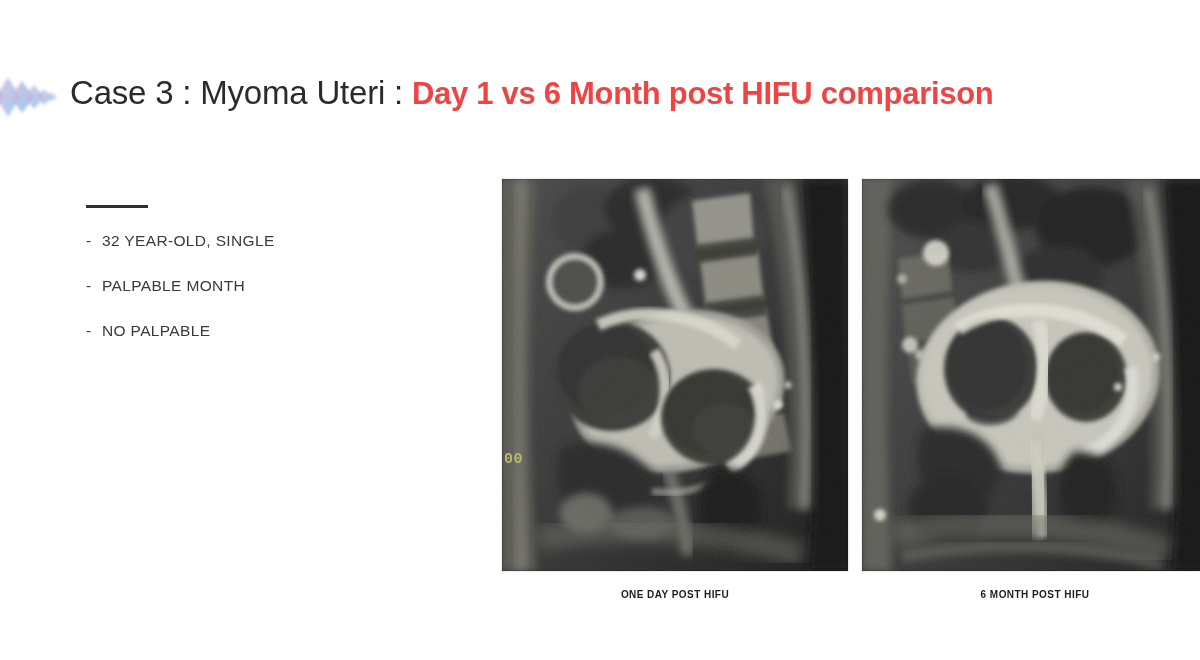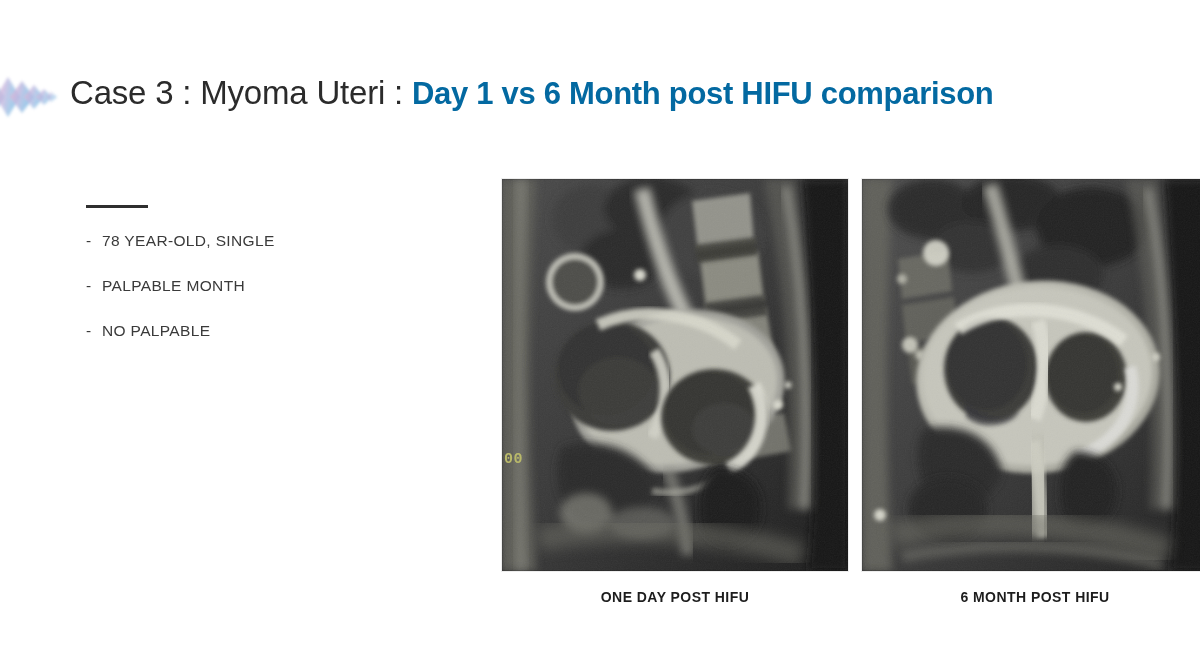--- a/index.html
+++ b/index.html
@@ -127,21 +127,21 @@
     font-family: "Liberation Mono", monospace;
     font-size: 15px;
     font-weight: 700;
     color: #b9b96a;
     letter-spacing: 0.5px;
     z-index: 5;
   }
   .fig-caption {
     margin-top: 18px;
     text-align: center;
-    font-size: 14px;
+    font-size: 10px;
     font-weight: 700;
     color: #1d1d1d;
     letter-spacing: 0.45px;
   }
 </style>
 </head>
 <body>
 
 <div class="slide">
 
@@ -164,29 +164,29 @@
         <path d="M28 25 L40 9 L52 25 L40 41 Z" fill="url(#wg1)" opacity="0.85"></path>
         <path d="M42 25 L52 13 L62 25 L52 37 Z" fill="url(#wg1)" opacity="0.8"></path>
         <path d="M54 25 L62 17 L70 25 L62 33 Z" fill="url(#wg1)" opacity="0.75"></path>
         <path d="M64 25 L69 20 L75 25 L69 30 Z" fill="url(#wg1)" opacity="0.6"></path>
       </g>
     </svg>
   </div>
 
   <div class="title-row">
     <span class="title-main" style="color: rgb(43, 43, 43);">Case 3 : Myoma Uteri :</span>
-    <span class="title-accent" style="color: #0369a1;">Day 1 vs 6 Month post HIFU comparison</span>
+    <span class="title-accent" style="color: #ef4444;">Day 1 vs 6 Month post HIFU comparison</span>
   </div>
 
   <div class="info-block">
     <div class="info-rule"></div>
     <ul class="info-list">
       <li class="info-item">
         <span class="info-dash">-</span>
-        <span>78 YEAR-OLD, SINGLE</span>
+        <span>32 YEAR-OLD, SINGLE</span>
       </li>
       <li class="info-item">
         <span class="info-dash">-</span>
         <span>PALPABLE MONTH</span>
       </li>
       <li class="info-item">
         <span class="info-dash">-</span>
         <span>NO PALPABLE</span>
       </li>
     </ul>

